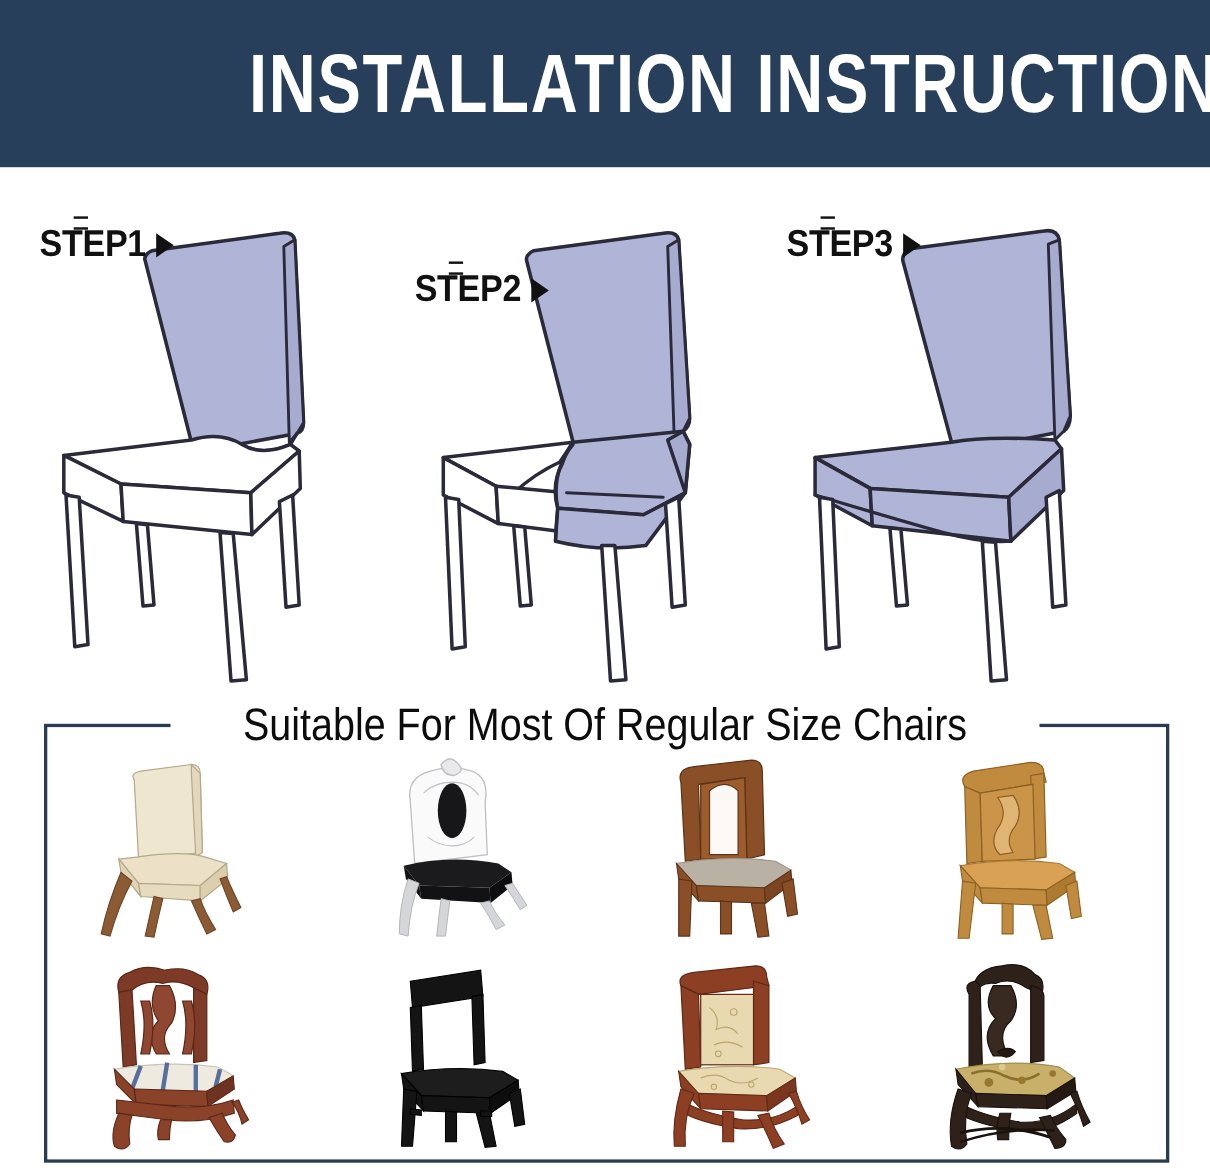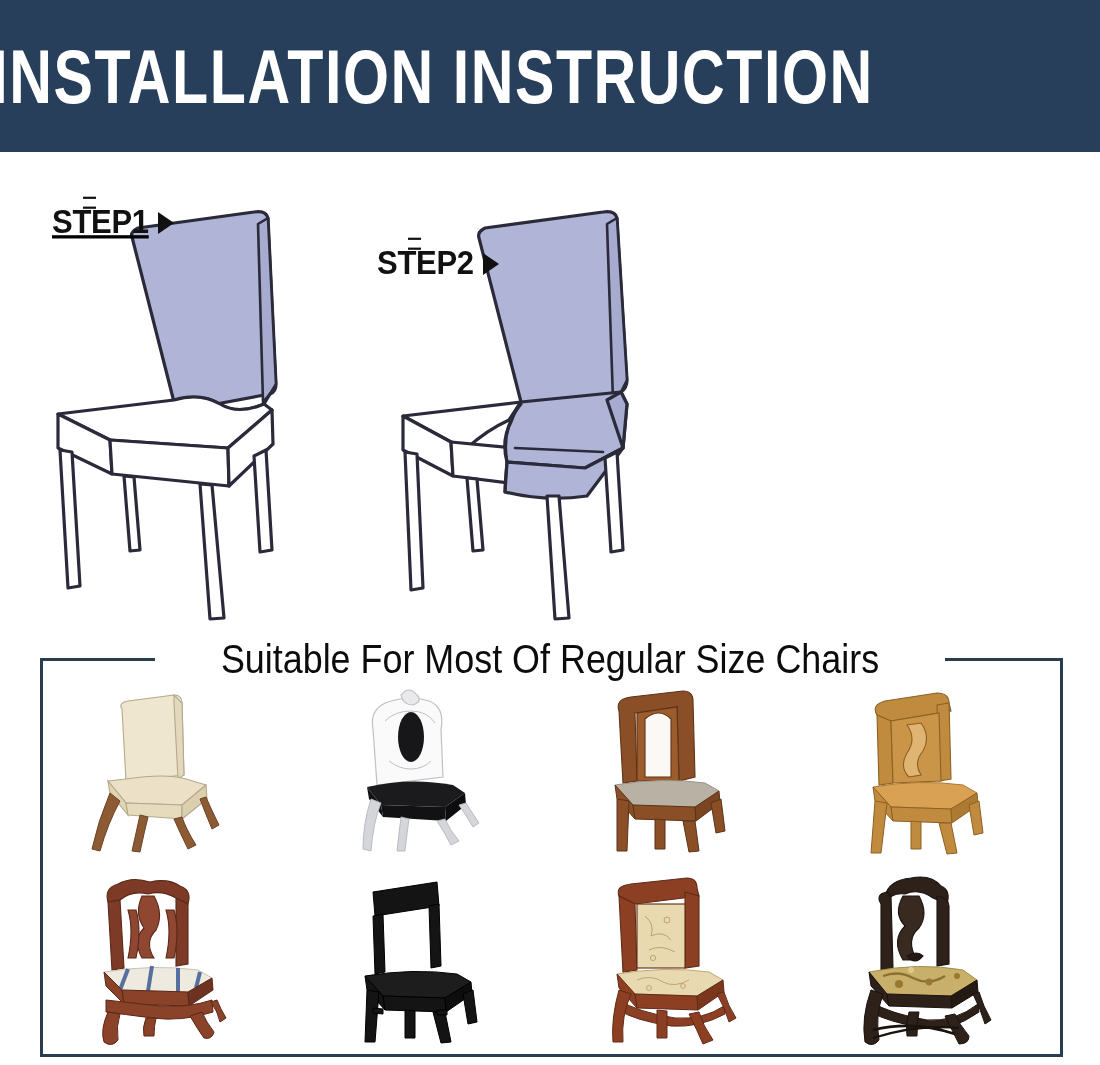--- a/index.html
+++ b/index.html
@@ -9,21 +9,21 @@
     background:#ffffff;
     font-family:"Liberation Sans", sans-serif;
     overflow:hidden;
     position:relative;
   }
 
   
   .header {
     position:absolute; left:0; top:0; width:1100px; height:152px;
     background:#273f5b;
-    display:flex; align-items:center; justify-content:flex-start;
+    display:flex; align-items:center; justify-content:flex-end;
   }
   .header-title {
     color:#ffffff;
     font-size:58px;
     font-weight:bold;
     letter-spacing:1.5px;
     transform:scale(1.02,1.30);
     transform-origin:center center;
     white-space:nowrap;
     font-family:"Liberation Sans", sans-serif;
@@ -38,21 +38,21 @@
   }
   .step-1 { left:14px; }
   .step-2 { left:355px; }
   .step-3 { left:697px; }
 
   .step-label {
     position:absolute; top:52px;
     display:flex; align-items:center; gap:9px;
     z-index:5;
   }
-  .step-1 .step-label { left:38px;text-decoration:underline; }
+  .step-1 .step-label { left:22px; }
   .step-2 .step-label { left:22px;margin-top:41px; }
   .step-3 .step-label { left:18px; }
 
   .step-label-text {
     font-size:31px;
     font-weight:bold;
     color:#111111;
     transform:scale(1.0,1.10);
     transform-origin:left center;
     letter-spacing:-0.3px;
@@ -178,20 +178,46 @@
         <path d="M266 240 L272 252 L268 296 L252 248 Z" fill="#a7abd0"></path>
 
         <path d="M50 300 L62 302 L68 436 L56 438 Z" fill="#ffffff"></path>
         <path d="M112 326 L122 327 L128 398 L118 399 Z" fill="#ffffff"></path>
         <path d="M192 344 L204 344 L214 466 L200 467 Z" fill="#ffffff"></path>
         <path d="M250 306 L262 300 L268 398 L256 400 Z" fill="#ffffff"></path>
       </g>
     </svg>
   </div>
 
+  <div class="step step-3">
+    <div class="step-label">
+      <span class="step-label-text">STEP3</span>
+      <span class="step-arrow"></span>
+    </div>
+    <svg class="chair-svg" width="340" height="470" viewBox="0 0 340 470">
+      <g fill="none" stroke="#2a2a3a" stroke-width="3.2" stroke-linejoin="round" stroke-linecap="round">
+
+        <path d="M124 86 Q122 78 132 74 L252 58 Q264 56 266 66 L276 226 Q276 236 270 240 L178 258 Q170 258 168 250 Z" fill="#b0b4d6"></path>
+        <path d="M266 66 L276 226 L270 240 L262 248 L256 70 Z" fill="#a7abd0" stroke="#2a2a3a" stroke-width="2.6"></path>
+
+        <path d="M44 264 L168 250 Q200 244 262 248 L268 256 L220 300 L94 292 Z" fill="#b0b4d6"></path>
+
+        <path d="M44 264 L94 292 L96 326 L44 298 Z" fill="#b0b4d6"></path>
+        <path d="M94 292 L220 300 L222 340 L96 326 Z" fill="#b0b4d6"></path>
+        <path d="M220 300 L268 256 L270 294 L222 340 Z" fill="#a7abd0"></path>
+
+        <path d="M44 298 Q110 318 160 332 Q196 342 222 340" fill="none" stroke="#2a2a3a" stroke-width="3"></path>
+
+        <path d="M48 300 L60 302 L66 436 L54 438 Z" fill="#ffffff"></path>
+        <path d="M112 328 L122 329 L128 398 L118 399 Z" fill="#ffffff"></path>
+        <path d="M196 340 L208 341 L218 466 L204 467 Z" fill="#ffffff"></path>
+        <path d="M254 300 L266 294 L272 398 L260 400 Z" fill="#ffffff"></path>
+      </g>
+    </svg>
+  </div>
 </div>
 
 <div class="suitable-box"></div>
 <div class="suitable-title-mask"></div>
 <div class="suitable-title">Suitable For Most Of Regular Size Chairs</div>
 
 <div class="chair-grid">
 
   <div class="chair-cell">
     <svg width="200" height="180" viewBox="0 0 200 180">

